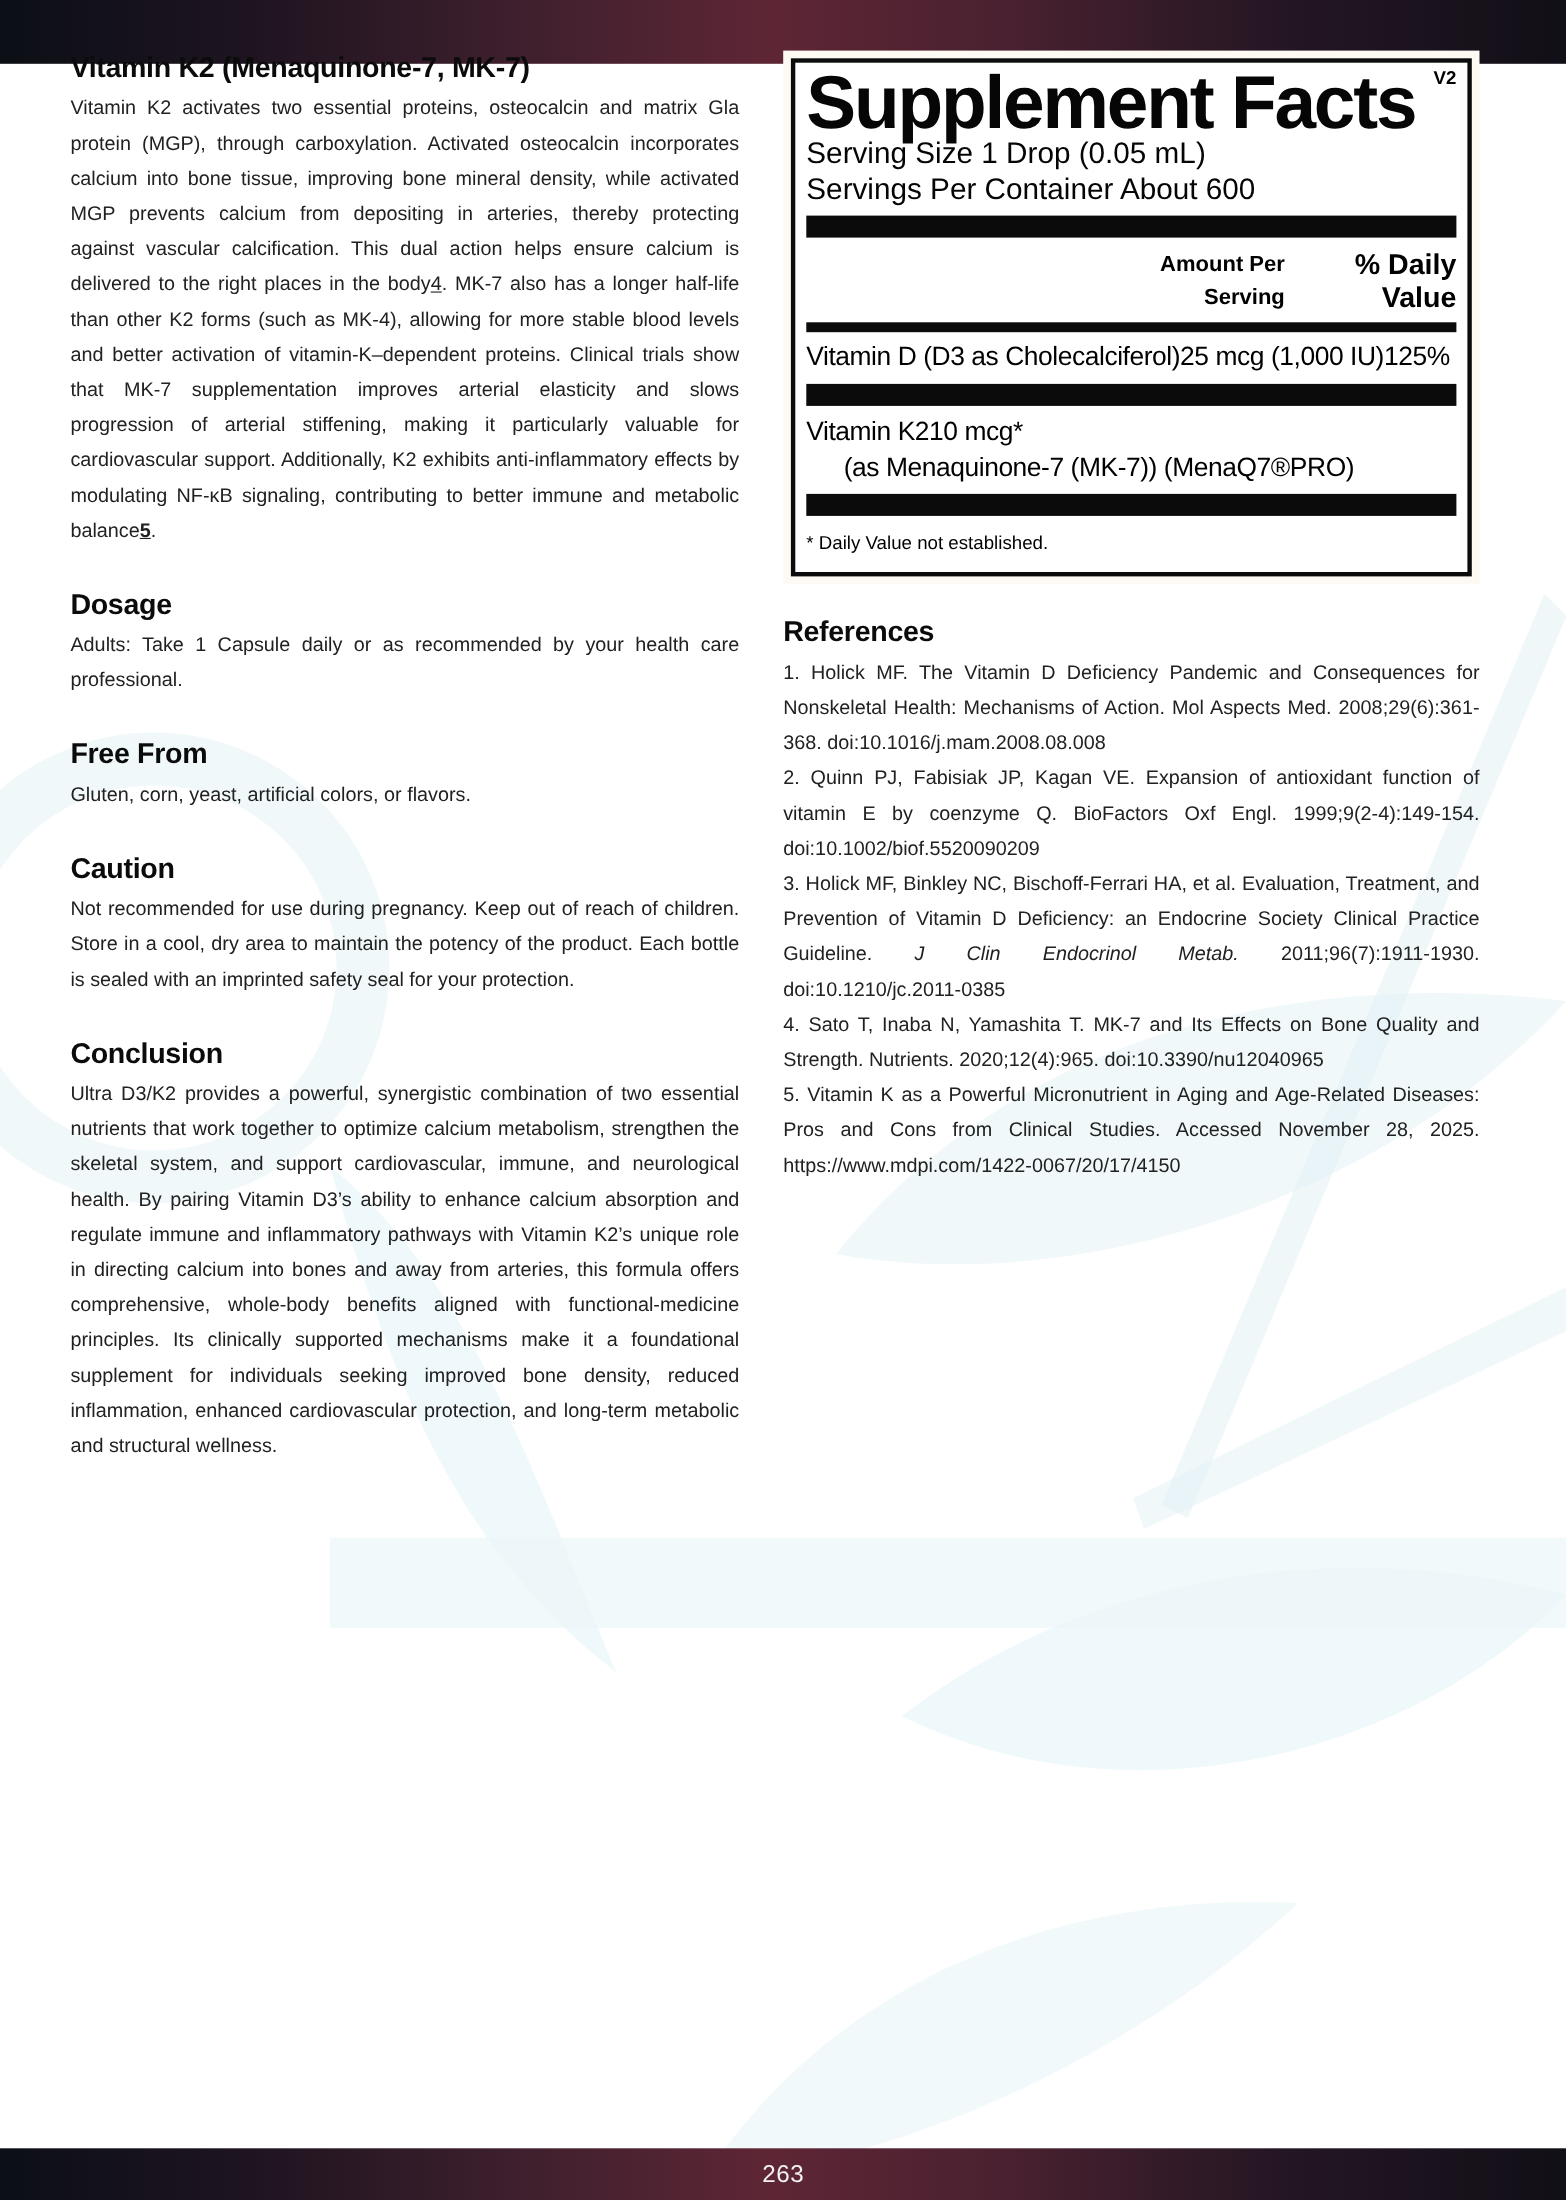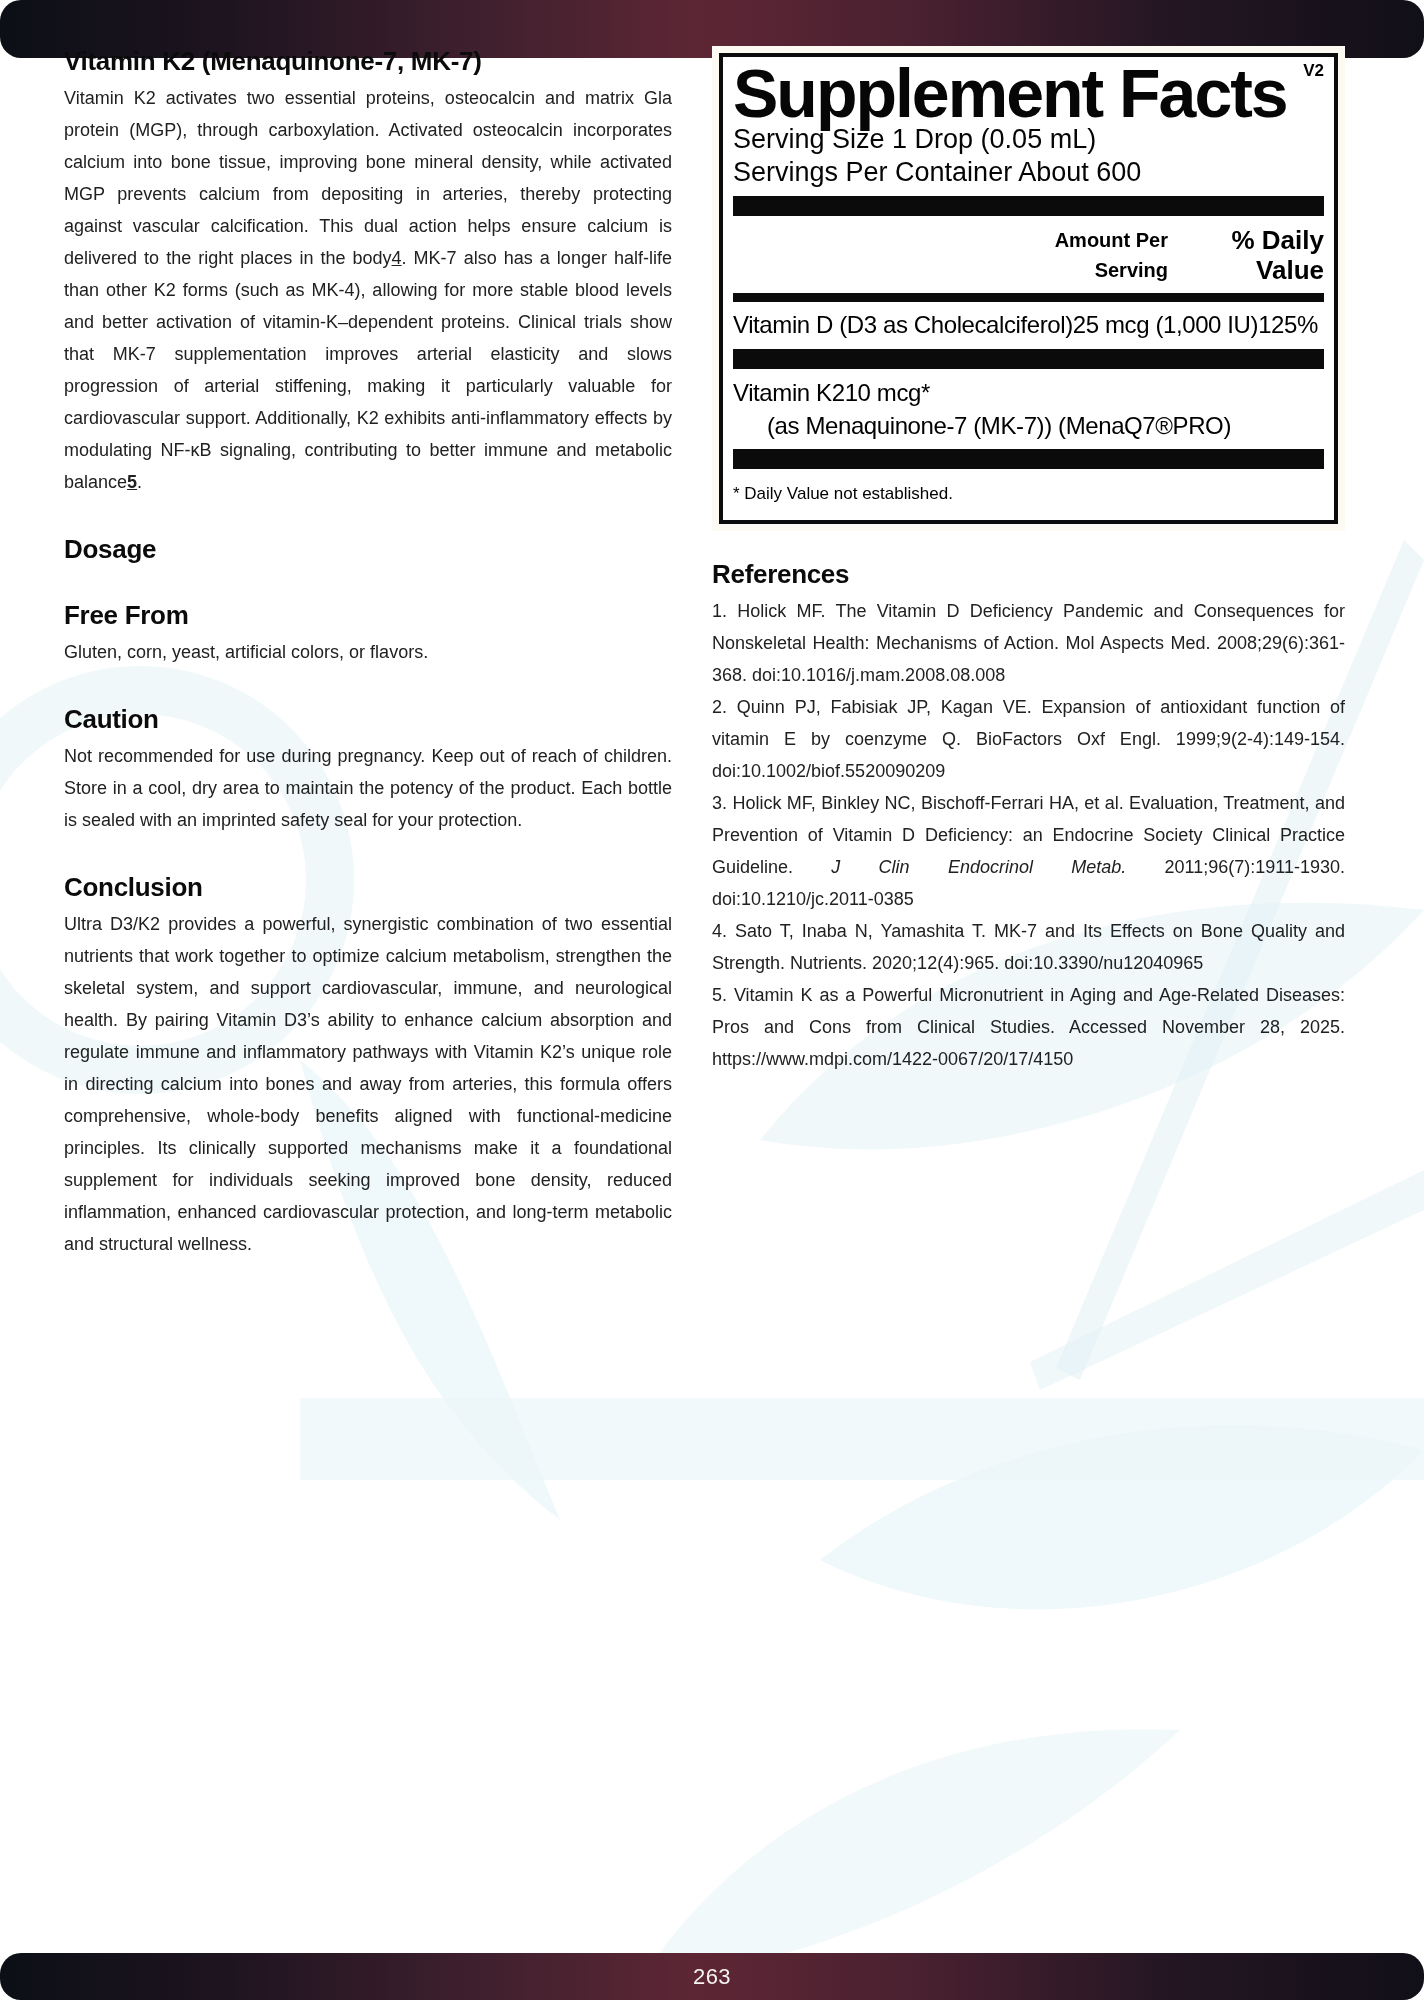--- a/index.html
+++ b/index.html
@@ -8,21 +8,20 @@
     width:1424px;height:2000px;
     background:#ffffff;
     overflow:hidden;
     font-family:"Liberation Sans", sans-serif;
     color:#1e1e1e;
   }
   
   .topbar,.bottombar{
     position:absolute;left:0;width:1424px;
     background:linear-gradient(90deg,#0c0f16 0%,#1e1420 16%,#40202e 34%,#5e2635 49%,#4a2130 64%,#241623 82%,#110f17 100%);
-    border-radius:21px;
   }
   .topbar{top:0;height:58px;}
   .bottombar{bottom:0;height:47px;display:flex;align-items:center;justify-content:center;}
   .page-num{color:#f4f2f3;font-size:22px;letter-spacing:.5px;}
   
   .watermark{position:absolute;inset:0;z-index:0;pointer-events:none;}
   
   .content{
     position:relative;z-index:1;
     display:flex;
@@ -109,20 +108,21 @@
   </div>
 
   <div class="content">
 
     <div class="col-left">
 
       <h2 class="sec first">Vitamin K2 (Menaquinone-7, MK-7)</h2>
       <p class="body"><span>Vitamin K2 activates two essential proteins, osteocalcin and matrix Gla protein (MGP), through carboxylation. Activated osteocalcin incorporates calcium into bone tissue, improving bone mineral density, while activated MGP prevents calcium from depositing in arteries, thereby protecting against vascular calcification. This dual action helps ensure calcium is delivered to the right places in the body</span><span class="refnum">4</span><span>. MK-7 also has a longer half-life than other K2 forms (such as MK-4), allowing for more stable blood levels and better activation of vitamin-K–dependent proteins. Clinical trials show that MK-7 supplementation improves arterial elasticity and slows progression of arterial stiffening, making it particularly valuable for cardiovascular support. Additionally, K2 exhibits anti-inflammatory effects by modulating NF-κB signaling, contributing to better immune and metabolic balance</span><span class="refnum bold">5</span><span>.</span></p>
 
       <h2 class="sec">Dosage</h2>
+      <p class="body">Adults: Take 1 Capsule daily or as recommended by your health care professional.</p>
 
       <h2 class="sec">Free From</h2>
       <p class="body">Gluten, corn, yeast, artificial colors, or flavors.</p>
 
       <h2 class="sec">Caution</h2>
       <p class="body">Not recommended for use during pregnancy. Keep out of reach of children. Store in a cool, dry area to maintain the potency of the product. Each bottle is sealed with an imprinted safety seal for your protection.</p>
 
       <h2 class="sec">Conclusion</h2>
       <p class="body">Ultra D3/K2 provides a powerful, synergistic combination of two essential nutrients that work together to optimize calcium metabolism, strengthen the skeletal system, and support cardiovascular, immune, and neurological health. By pairing Vitamin D3’s ability to enhance calcium absorption and regulate immune and inflammatory pathways with Vitamin K2’s unique role in directing calcium into bones and away from arteries, this formula offers comprehensive, whole-body benefits aligned with functional-medicine principles. Its clinically supported mechanisms make it a foundational supplement for individuals seeking improved bone density, reduced inflammation, enhanced cardiovascular protection, and long-term metabolic and structural wellness.</p>
 

